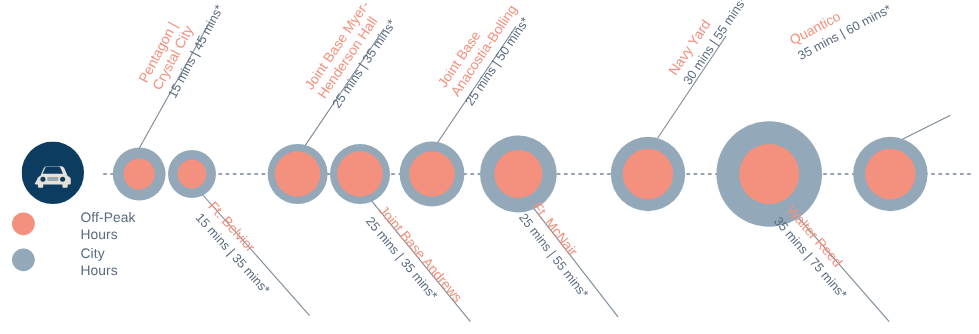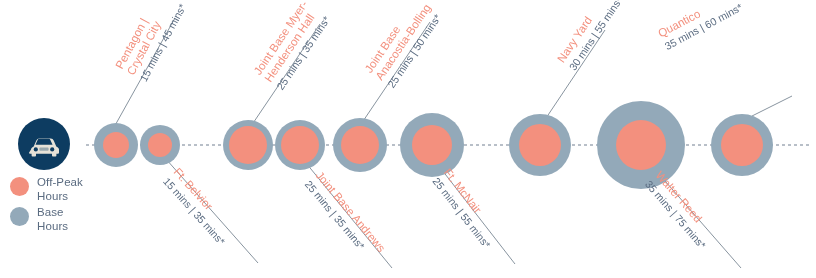--- a/index.html
+++ b/index.html
@@ -43,20 +43,21 @@
     border-radius: 50%;
     flex: 0 0 auto;
     margin-right: 8px;
     margin-top: 1px;
   }
   .legend-label {
     font-size: 11.5px;
     line-height: 13.5px;
     color: #5a6b80;
     letter-spacing: 0.1px;
+    margin-left: 30px;
   }
   .mode-icon {
     position: absolute;
     left: 18px;
     top: 118px;
     width: 52px;
     height: 52px;
     border-radius: 50%;
   }
 </style>
@@ -176,19 +177,19 @@
     <div class="legend-row">
       <span class="legend-swatch" style="background:#f3907e"></span>
       <span class="legend-label">
         <span>Off-Peak</span><br>
         <span>Hours</span>
       </span>
     </div>
     <div class="legend-row">
       <span class="legend-swatch" style="background:#93a9b9"></span>
       <span class="legend-label">
-        <span>Base</span><br>
+        <span>City</span><br>
         <span>Hours</span>
       </span>
     </div>
   </div>
 
 </div>
 
 </body></html>

